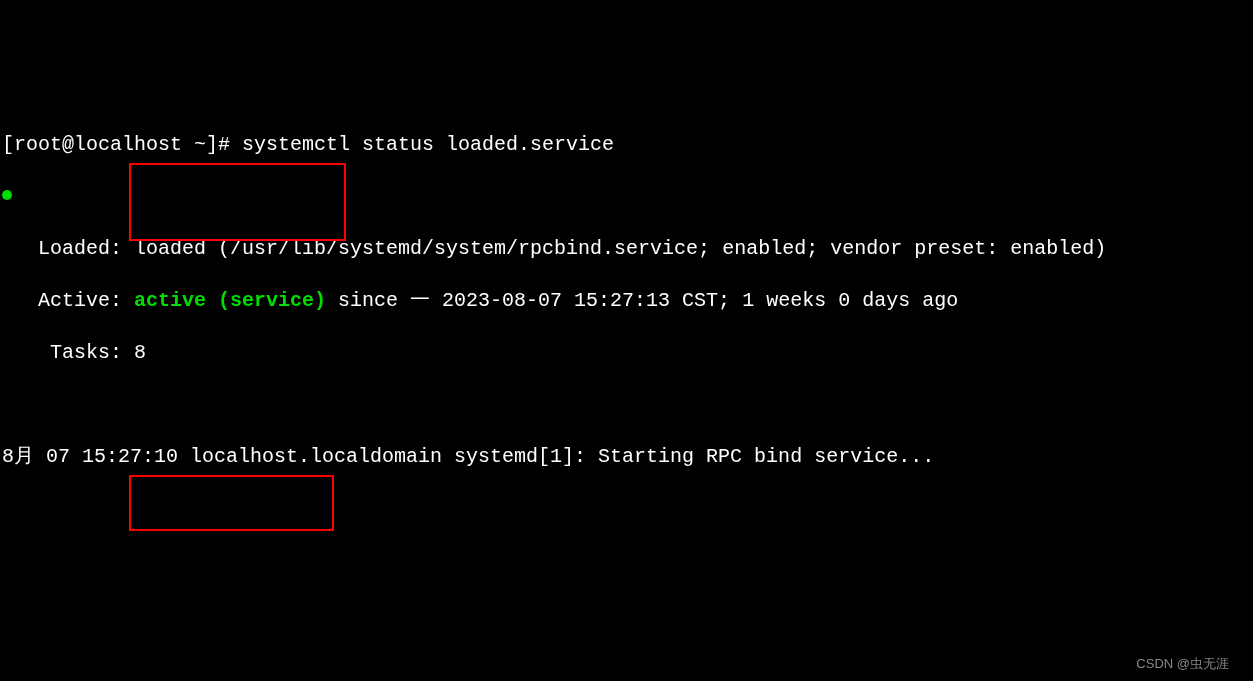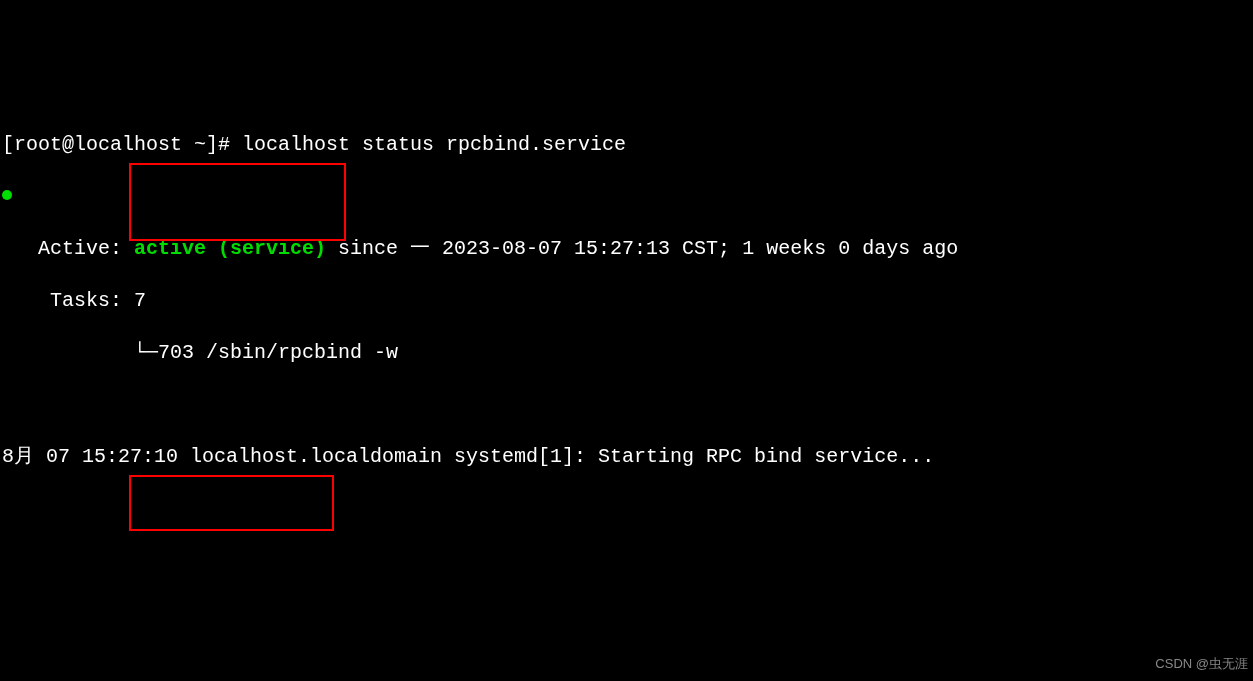--- a/index.html
+++ b/index.html
@@ -21,44 +21,44 @@
       background: #00dd00;
       border-radius: 50%;
       vertical-align: middle;
       margin-right: 3px;
       position: relative;
       top: -2px;
     }
     .watermark {
       position: fixed;
       bottom: 8px;
-      right: 5px;
+      right: 24px;
       color: #888888;
       font-size: 13px;
       font-family: sans-serif;
     }
     .rel { position: relative; }
     .box-overlay1 {
       position: absolute;
       border: 2px solid #ff0000;
       pointer-events: none;
     }
     .line { display: block; }
   </style>
 </head>
 <body>
 
 
 
 <div class="rel">
-<span class="line"><span>[root@localhost ~]# </span><span>localhost status rpcbind.service</span></span>
+<span class="line"><span>[root@localhost ~]# </span><span>systemctl status loaded.service</span></span>
 <span class="line"><span class="dot-green"></span></span>
+<span class="line rel"><span>   Loaded: </span><span>loaded (/usr/lib/systemd/system/rpcbind.service; enabled; vendor preset: enabled)</span></span>
 <span class="line"><span>   Active: </span><span class="bold-green">active (service)</span><span> since 一 2023-08-07 15:27:13 CST; 1 weeks 0 days ago</span></span>
-<span class="line">    Tasks: 7</span>
-<span class="line">           └─703 /sbin/rpcbind -w</span>
+<span class="line">    Tasks: 8</span>
 <span class="line"> </span>
 <span class="line">8月 07 15:27:10 localhost.localdomain systemd[1]: Starting RPC bind service...</span>
 
 
 
 
 
 
 
 

